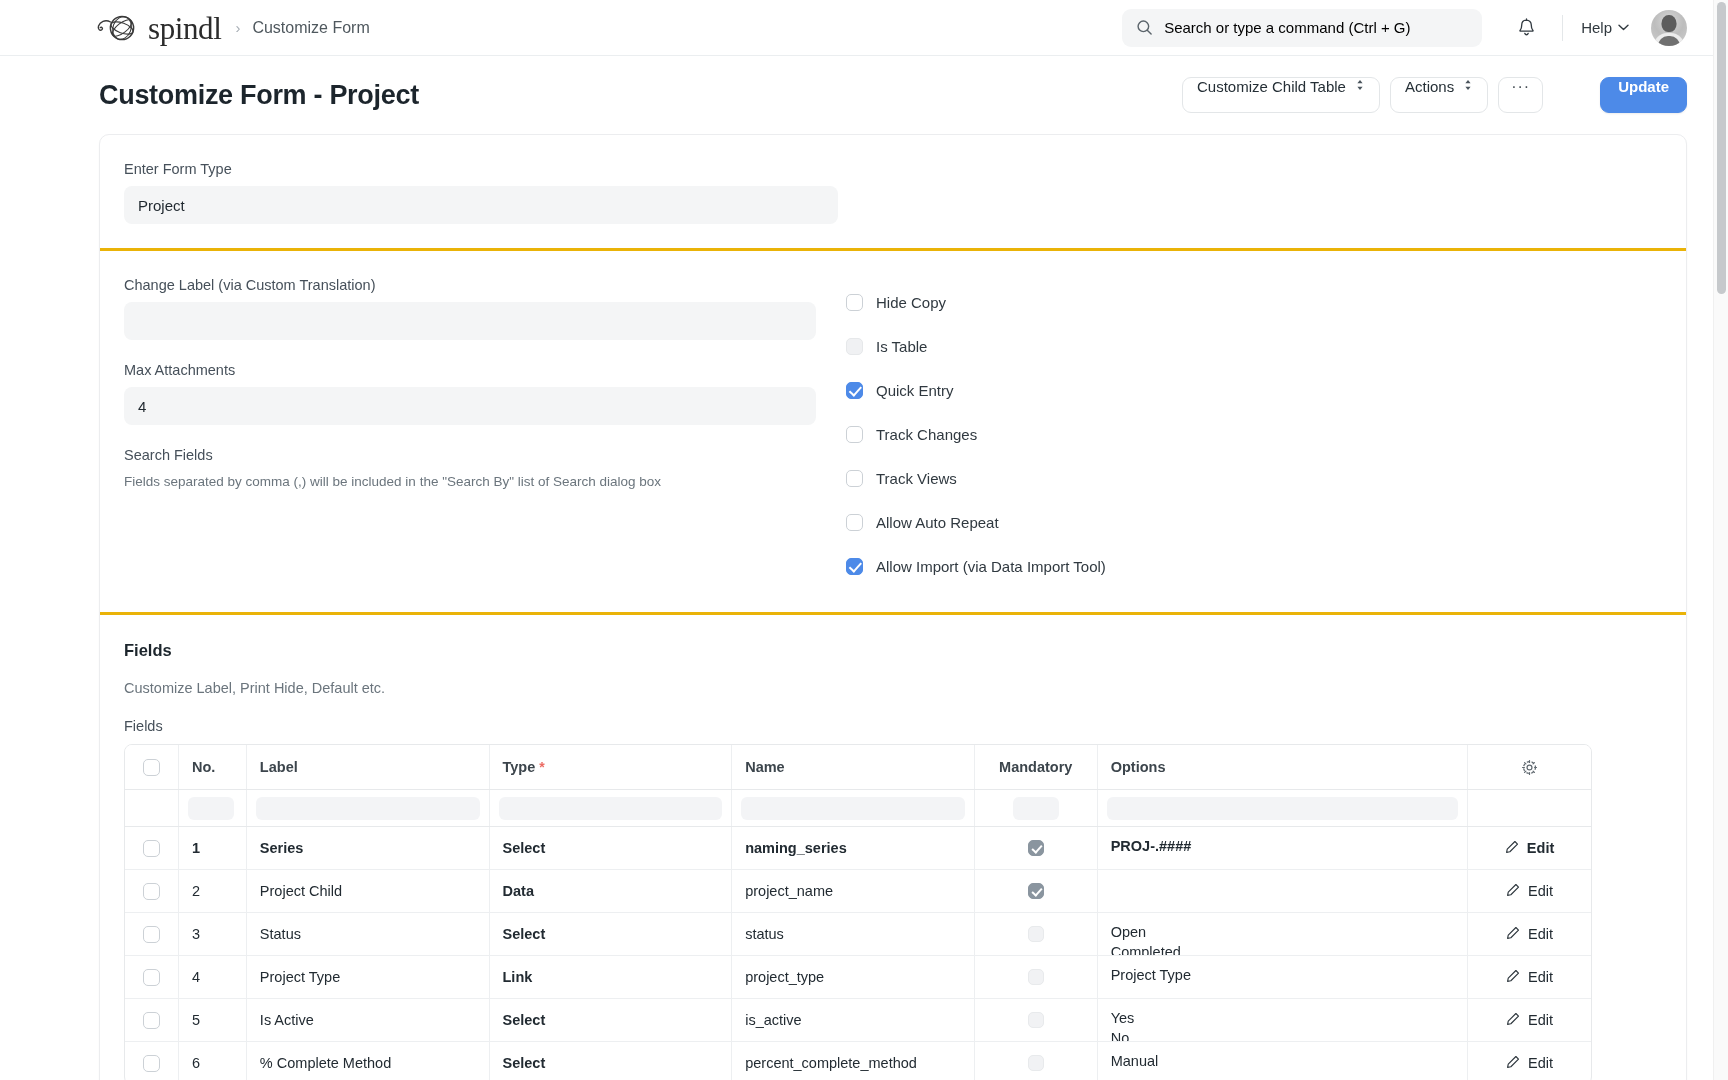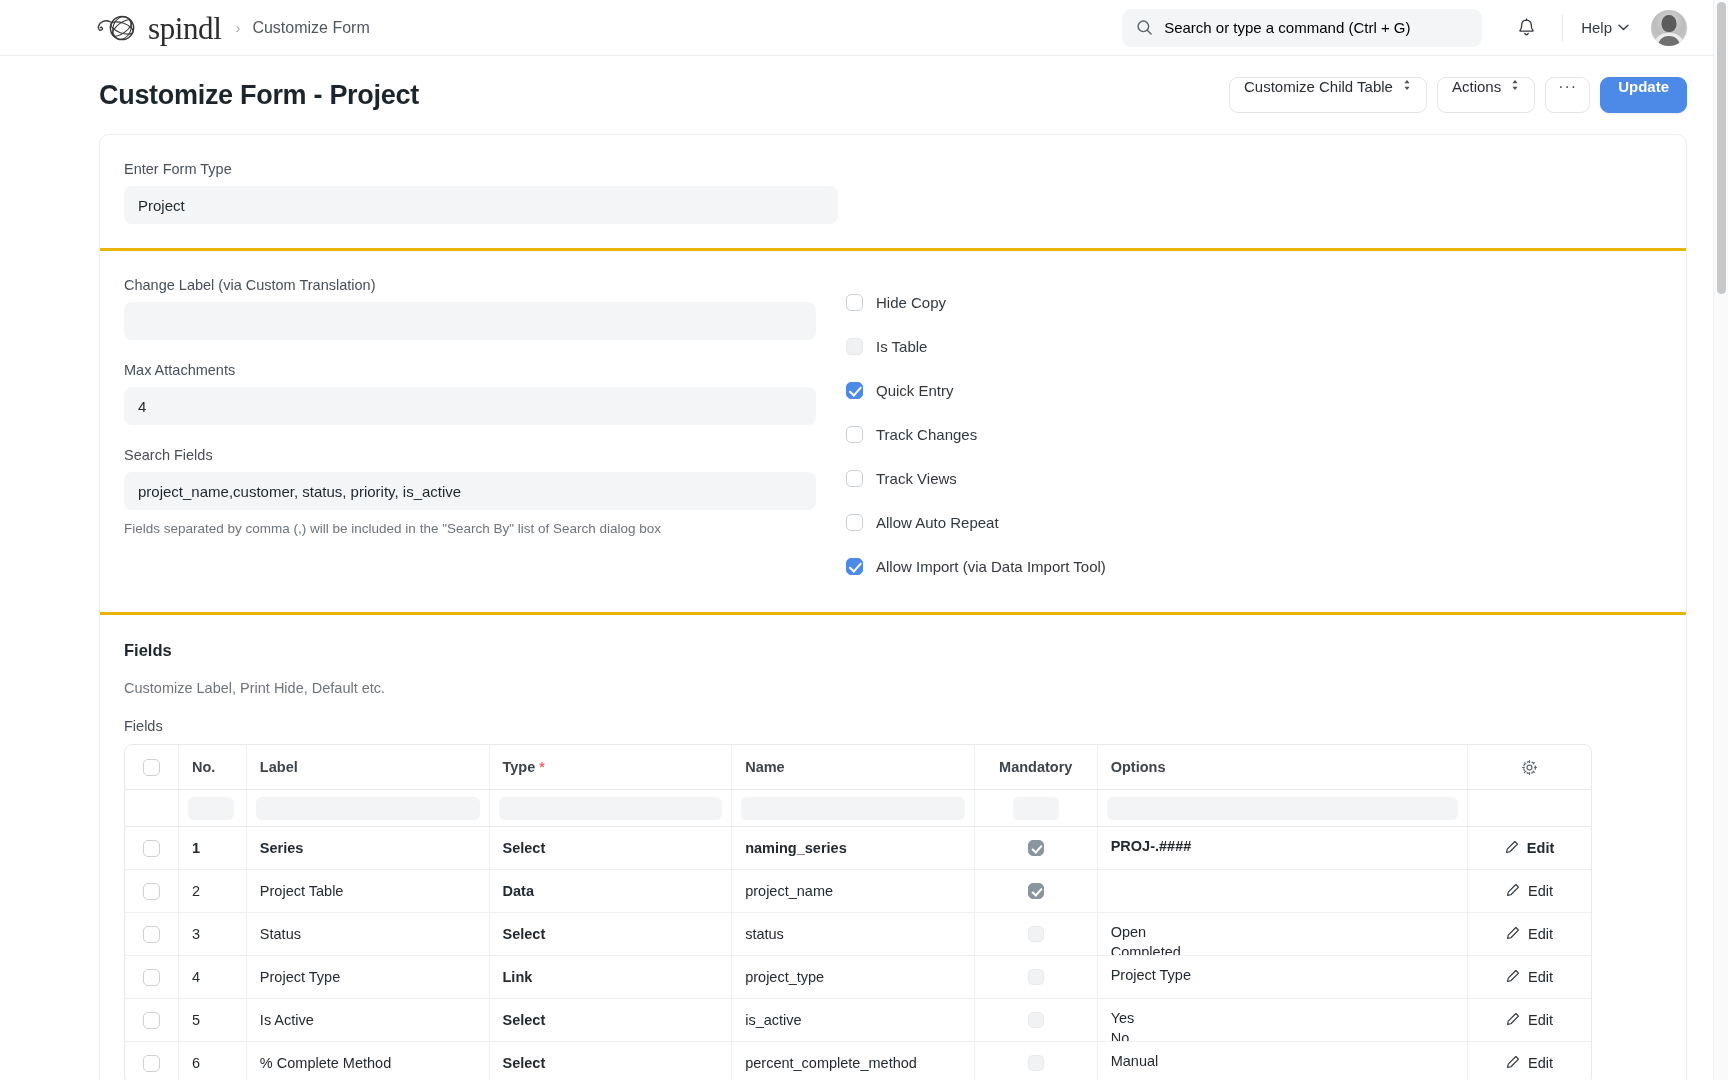--- a/index.html
+++ b/index.html
@@ -68,21 +68,21 @@
   .page-title { font-size: 27px; font-weight: bold; letter-spacing: -0.3px; color: #1c252c; }
   .title-actions { margin-left:auto; display:flex; align-items:center; gap: 10px; }
   .btn {
     height: 36px; border-radius: 9px; font-size: 15px; display:flex; align-items:flex-start;
     padding: 0 14px; gap: 9px; background:#fff; border:1px solid #e3e6e8; color:#252f36;
     white-space: nowrap;
   }
   .btn.dots { padding: 0 12px; font-size: 16px; letter-spacing: 1px; color:#474f56; }
   .btn.primary {
     background:#4d8ae8; border-color:#4d8ae8; color:#fff; font-weight:600;
-    padding: 0 17px; box-shadow: 0 1px 2px rgba(0,0,0,.08);
+    padding: 0 17px; box-shadow: 0 1px 2px rgba(0,0,0,.08); margin-left: 47px;
   }
   .updown { display:inline-block; width:10px; }
 
   
   .card {
     margin: 0 26px 0 99px;
     border: 1px solid #ecedef; border-radius: 10px; background:#fff;
     box-shadow: 0 1px 2px rgba(16,24,40,0.03);
     overflow: hidden;
   }
@@ -270,23 +270,20 @@
             </div>
           </div>
           <div class="gap-b">
             <div class="flabel">Max Attachments</div>
             <div class="finput">
               <span>4</span>
             </div>
           </div>
           <div>
             <div class="flabel">Search Fields</div>
-            <div class="finput">
-              <span>project_name,customer, status, priority, is_active</span>
-            </div>
             <div class="fhint">Fields separated by comma (,) will be included in the "Search By" list of Search dialog box</div>
           </div>
         </div>
 
         <div class="col-r" id="cb-col">
               <div class="cbrow">
                 <div class="cb"></div>
                 <span class="cblabel">Hide Copy</span>
               </div>
               <div class="cbrow">
@@ -391,21 +388,21 @@
                     </svg>
                     <span>Edit</span>
                   </div>
                 </div>
               </div>
               <div class="trow">
                 <div class="tc c-chk">
                   <div class="cb"></div>
                 </div>
                 <div class="tc c-no">2</div>
-                <div class="tc c-label">Project Table</div>
+                <div class="tc c-label">Project Child</div>
                 <div class="tc c-type type-cell">Data</div>
                 <div class="tc c-name">project_name</div>
                 <div class="tc c-mand">
                   <div class="mcb on"></div>
                 </div>
                 <div class="tc c-opts optcell">
                   <div></div>
                 </div>
                 <div class="tc c-edit">
                   <div class="editbtn">

